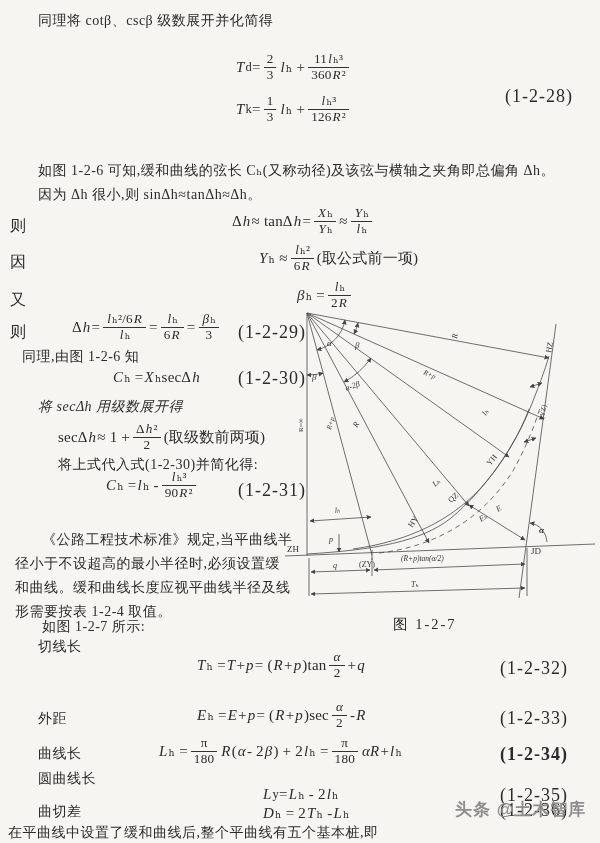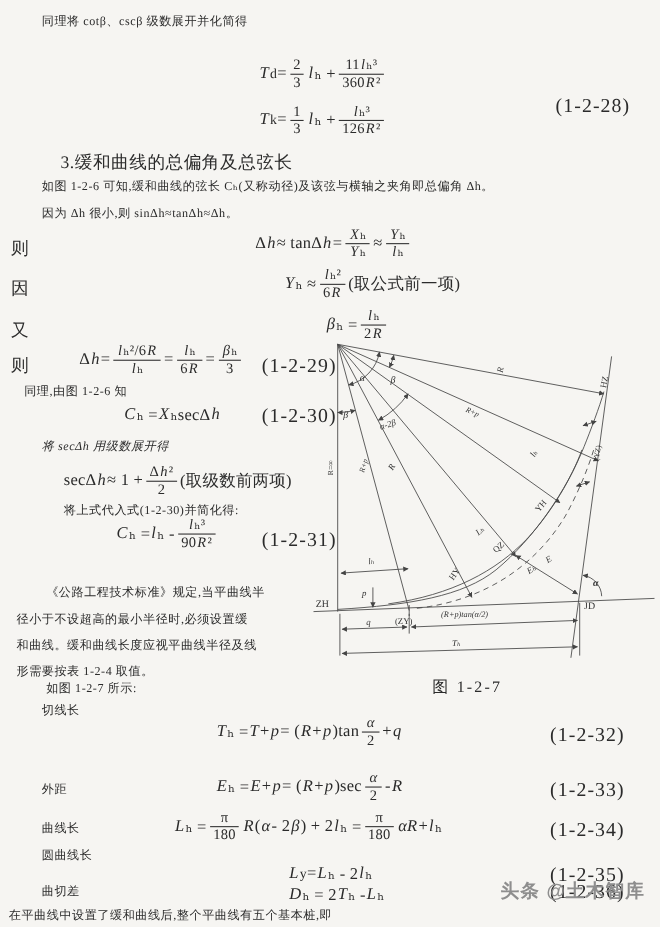--- a/index.html
+++ b/index.html
@@ -1,18 +1,18 @@
 <!DOCTYPE html>
 <html><head>
 <meta charset="utf-8">
 <style>
   html,body{margin:0;padding:0;}
   body{width:600px;height:843px;background:#edecea;font-family:"Liberation Serif","DejaVu Serif",serif;}
   #page{position:relative;width:600px;height:843px;background:#f6f5f2;color:#2b2b2b;overflow:hidden;}
-  .t{position:absolute;font-size:11px;white-space:nowrap;letter-spacing:0.5px;}
+  .t{position:absolute;font-size:14px;white-space:nowrap;letter-spacing:0.5px;}
   .head{font-size:16px;}
   .eqnum{position:absolute;font-size:18px;white-space:nowrap;letter-spacing:1px;}
   .formula{position:absolute;font-size:15px;white-space:nowrap;display:flex;align-items:center;letter-spacing:0.2px;}
   .formula i{font-style:italic;padding:0 1px;}
   .fr{display:inline-flex;flex-direction:column;text-align:center;vertical-align:middle;margin:0 3px;line-height:1.1;font-size:0.88em;}
   .fr b{font-weight:normal;display:block;padding:0 3px;}
   .fr b:first-child{border-bottom:1px solid #333;}
   .sideword{font-size:16px;}
   svg text{font-family:"Liberation Serif","DejaVu Serif",serif;fill:#333;}
   #watermark{position:absolute;left:455px;top:798px;font-size:17px;color:#8e8e8e;font-family:"Liberation Sans",sans-serif;font-weight:bold;letter-spacing:1px;}
@@ -34,21 +34,20 @@
       </span></div>
   <div class="formula" style="left:235px;top:94px;"><i>T</i><sub>k</sub> = <span class="fr">
         <b>1</b>
         <b>3</b>
       </span><i>l</i>ₕ + <span class="fr">
         <b><i>l</i>ₕ³</b>
         <b>126<i>R</i>²</b>
       </span></div>
   <div class="eqnum" style="left:505px;top:86px;">(1-2-28)</div>
 
-  <div class="t head" style="left:55px;top:138px;">3.缓和曲线的总偏角及总弦长</div>
   <div class="t" style="left:38px;top:162px;">如图 1-2-6 可知,缓和曲线的弦长 Cₕ(又称动径)及该弦与横轴之夹角即总偏角 Δh。</div>
   <div class="t" style="left:38px;top:186px;">因为 Δh 很小,则 sinΔh≈tanΔh≈Δh。</div>
 
   <div class="t sideword" style="left:10px;top:216px;">则</div>
   <div class="formula" style="left:232px;top:206px;">Δ<i>h</i> ≈ tanΔ<i>h</i> = <span class="fr">
         <b><i>X</i>ₕ</b>
         <b><i>Y</i>ₕ</b>
       </span> ≈ <span class="fr">
         <b><i>Y</i>ₕ</b>
         <b><i>l</i>ₕ</b>
@@ -117,21 +116,21 @@
   <div class="eqnum" style="left:500px;top:708px;">(1-2-33)</div>
 
   <div class="t" style="left:38px;top:745px;">曲线长</div>
   <div class="formula" style="left:158px;top:736px;"><i>L</i>ₕ = <span class="fr">
         <b>π</b>
         <b>180</b>
       </span><i>R</i>(<i>α</i> - 2<i>β</i>) + 2<i>l</i>ₕ = <span class="fr">
         <b>π</b>
         <b>180</b>
       </span><i>αR</i> + <i>l</i>ₕ</div>
-  <div class="eqnum" style="left:500px;top:744px;">(1-2-34)</div>
+  <div class="eqnum" style="left:500px;top:744px;font-weight:bold;">(1-2-34)</div>
 
   <div class="t" style="left:38px;top:770px;">圆曲线长</div>
   <div class="formula" style="left:262px;top:785px;"><i>L</i><sub>y</sub> = <i>L</i>ₕ - 2<i>l</i>ₕ</div>
   <div class="eqnum" style="left:500px;top:785px;">(1-2-35)</div>
 
   <div class="t" style="left:38px;top:803px;">曲切差</div>
   <div class="formula" style="left:262px;top:804px;"><i>D</i>ₕ = 2<i>T</i>ₕ - <i>L</i>ₕ</div>
   <div class="eqnum" style="left:500px;top:800px;">(1-2-36)</div>
 
   <div class="t" style="left:8px;top:824px;">在平曲线中设置了缓和曲线后,整个平曲线有五个基本桩,即</div>

